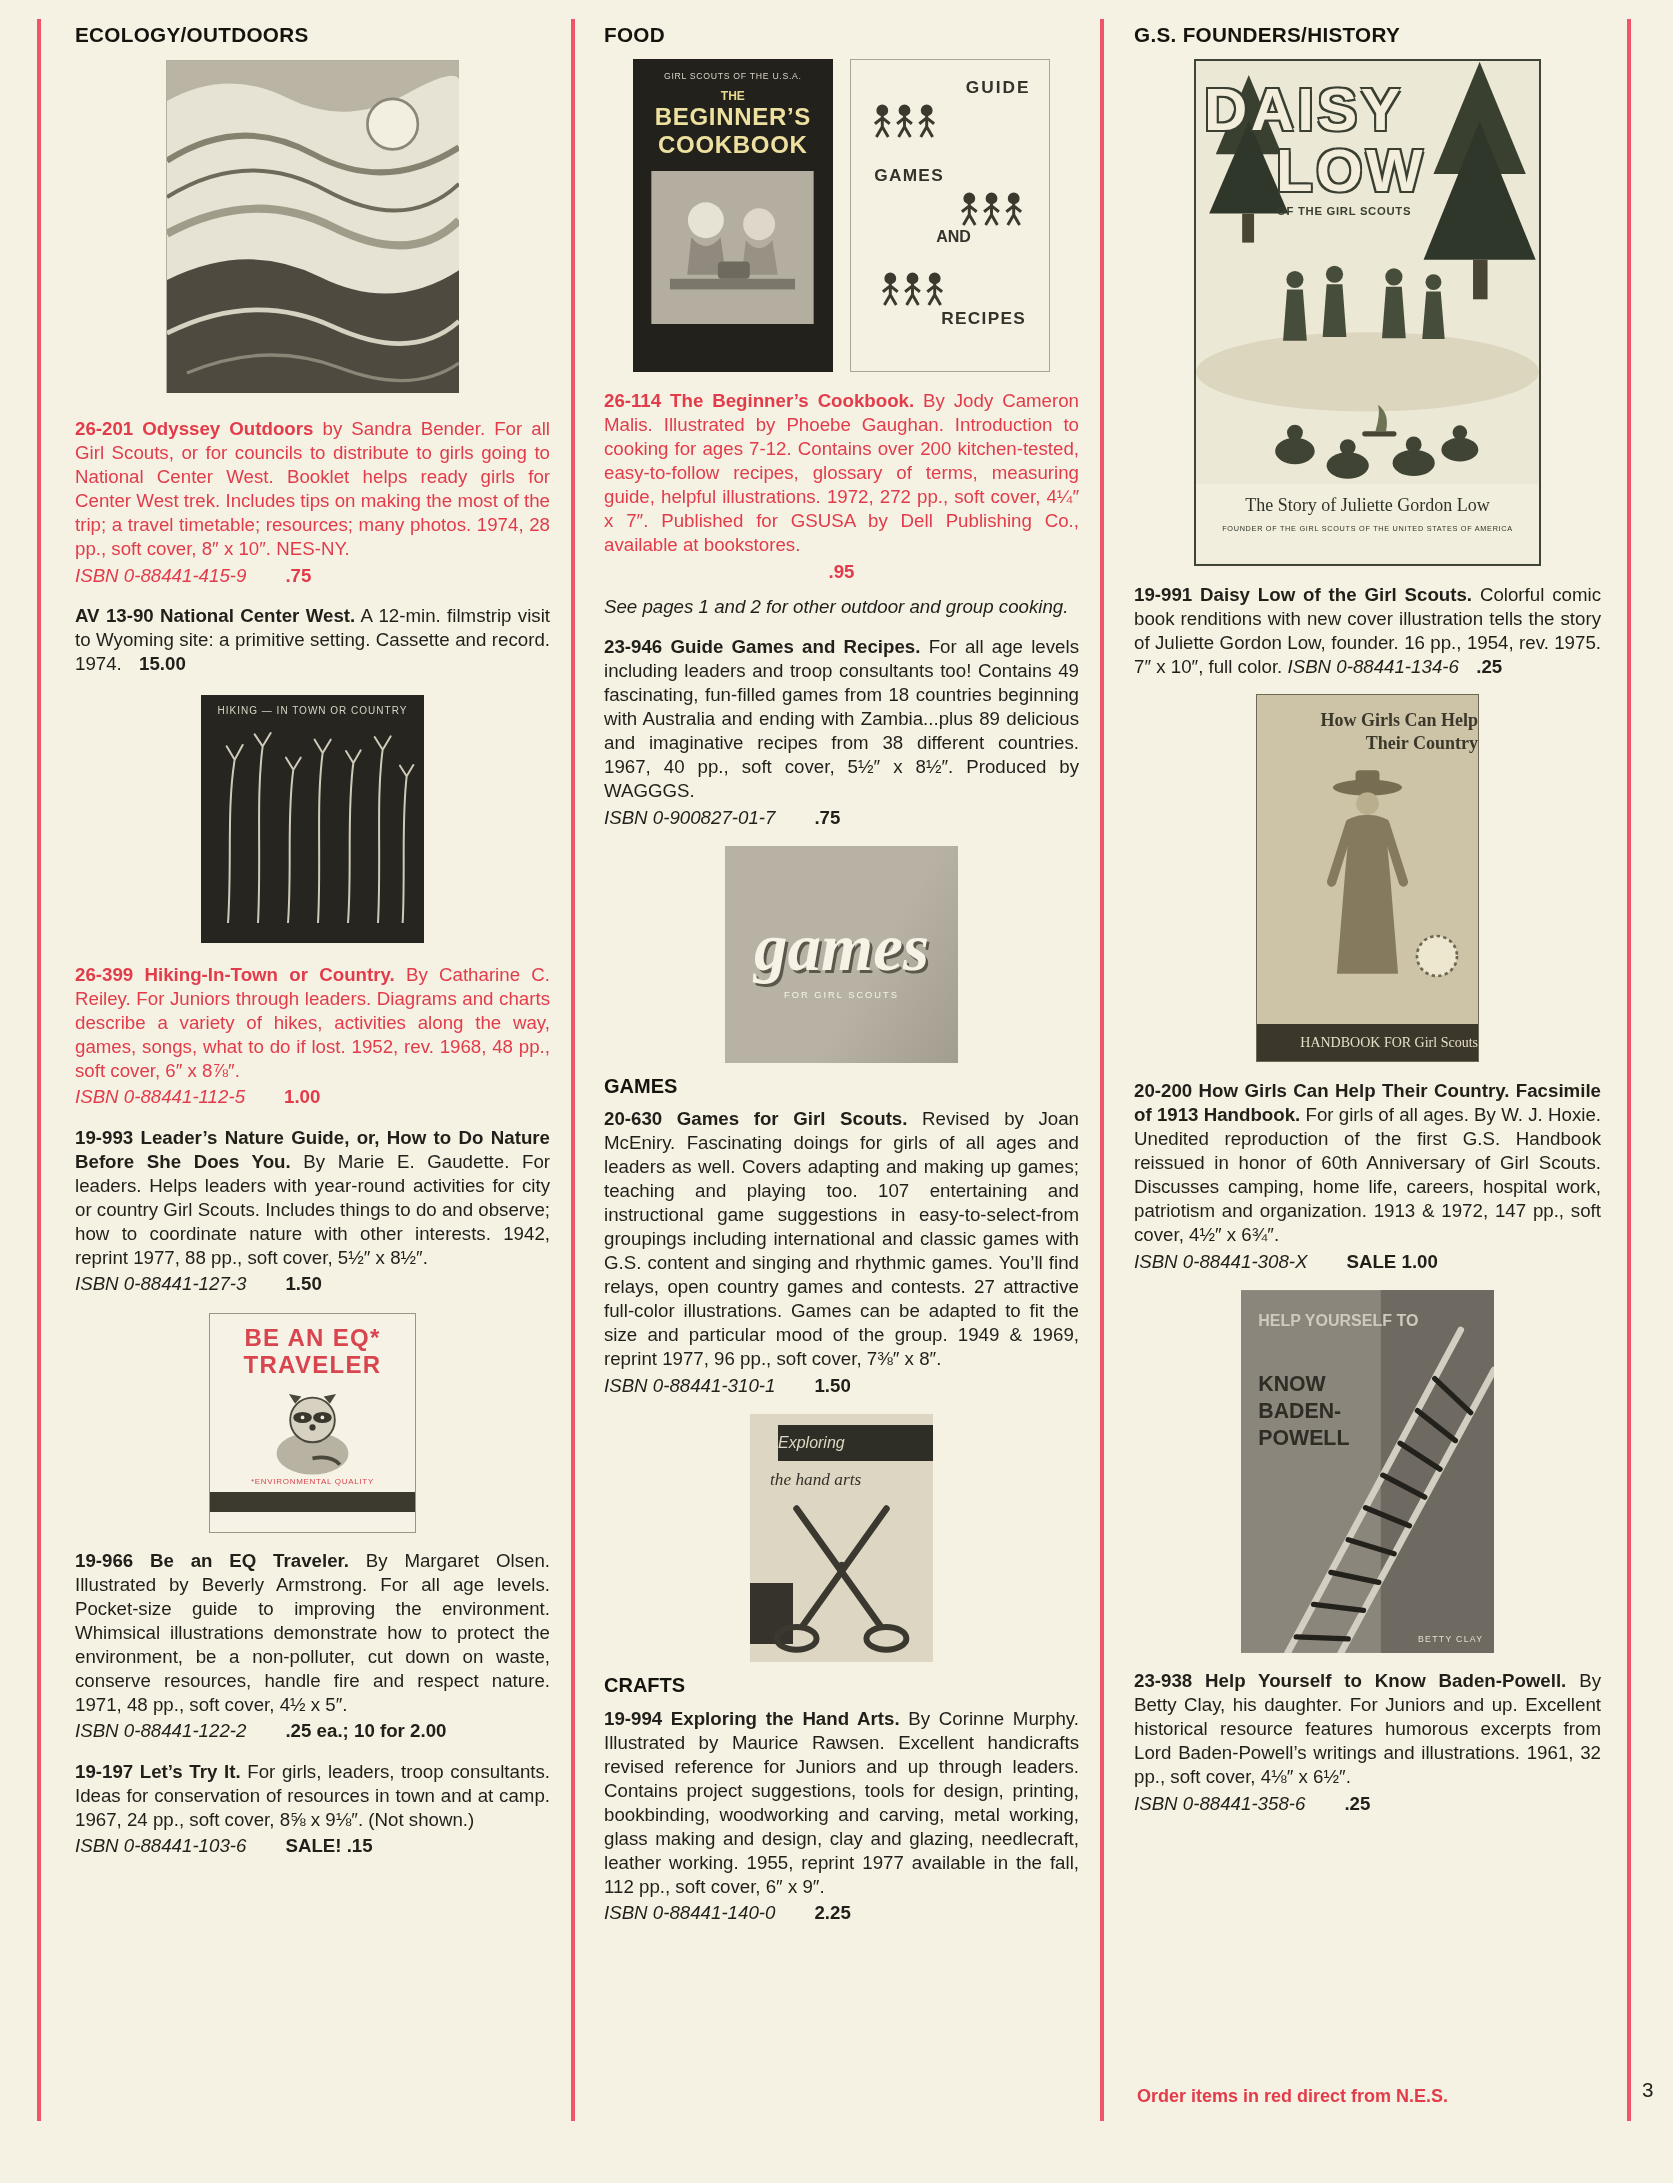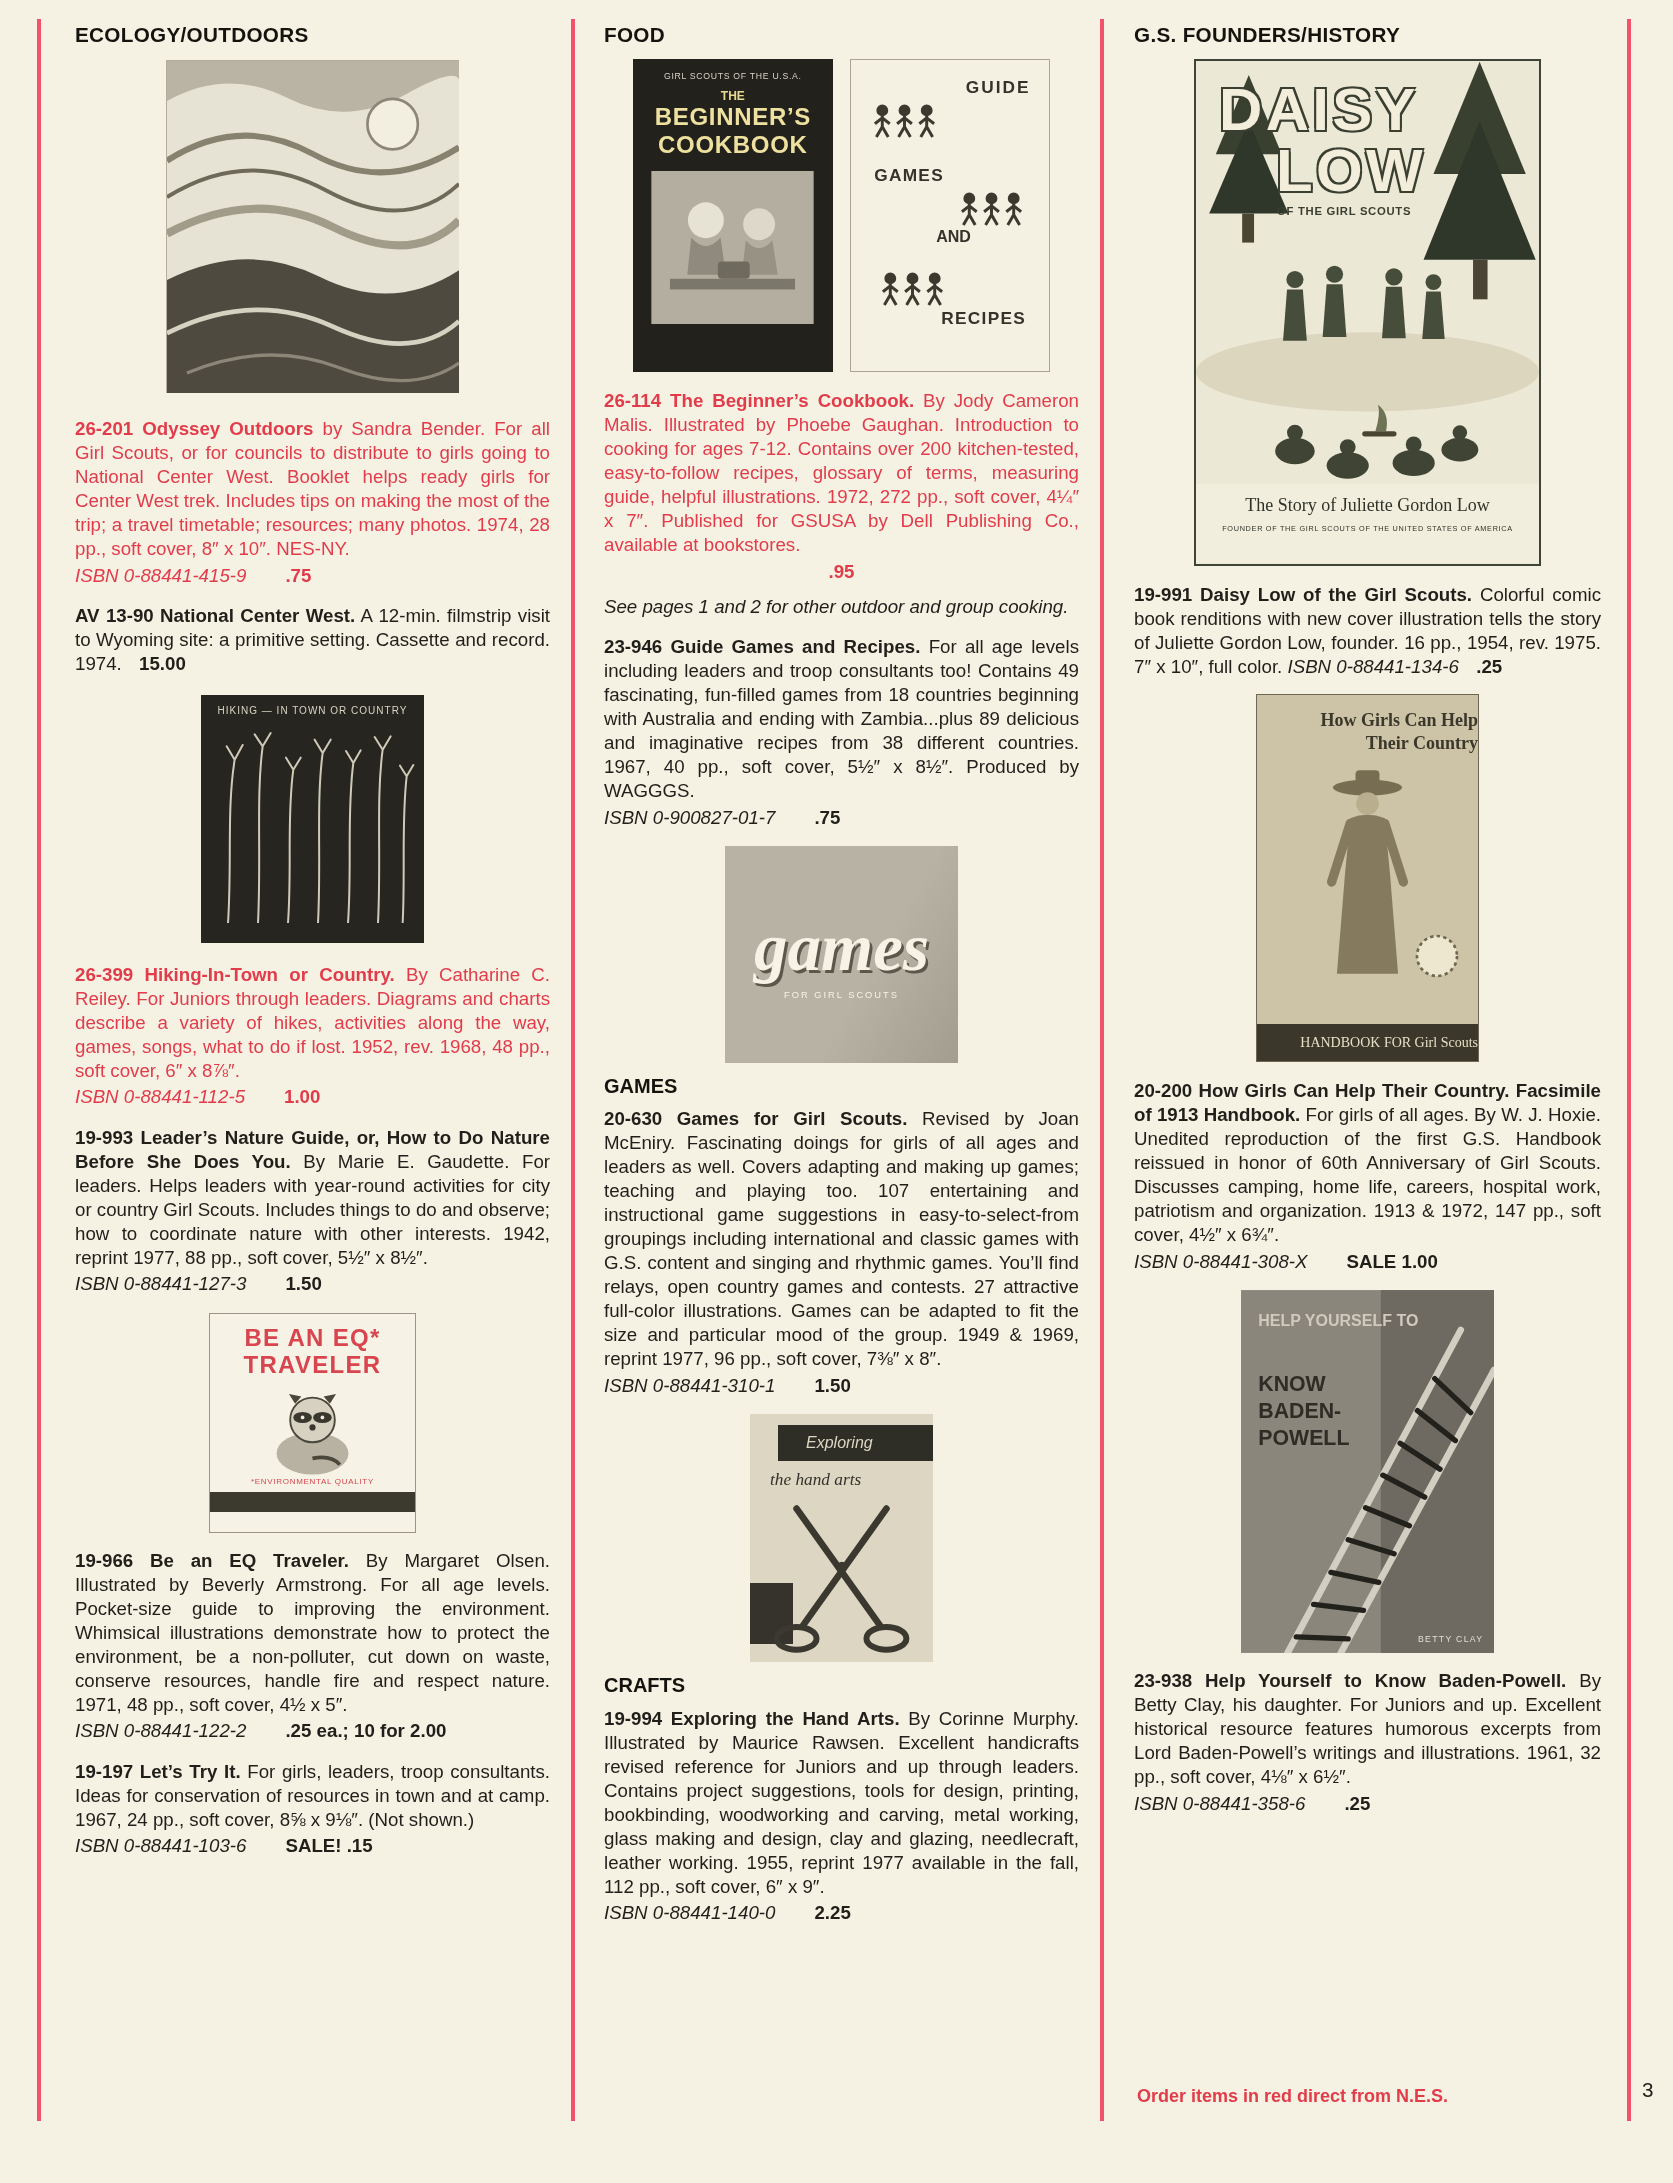--- a/index.html
+++ b/index.html
@@ -66,27 +66,27 @@
   #gg3{top:168px;left:85px;font-size:16px;}
   #gg4{top:248px;right:23px;font-size:17.3px;letter-spacing:1.3px;}
   .gg-fig{position:absolute;width:67px;height:37px;}
   #ggf1{left:20px;top:43px;} #ggf2{right:24px;top:131px;} #ggf3{left:28px;top:211px;}
   
   .gamescover{width:233px;height:217px;background:linear-gradient(120deg,#b7b2a4 60%,#a29d8f);margin:12px auto 6.7px;display:flex;flex-direction:column;align-items:center;justify-content:center;}
   .games-word{font-style:italic;font-weight:800;font-size:67px;color:#f6f3e6;text-shadow:2.7px 2.7px 0 #5b574b;font-family:"Liberation Serif",serif;}
   .games-sub{font-size:9.3px;color:#f6f3e6;letter-spacing:2px;margin-top:4px;}
   
   .handarts{width:183px;height:248px;background:#ddd6c2;margin:12px auto 6.7px;position:relative;overflow:hidden;}
-  .ha-strip{position:absolute;top:10.7px;left:28px;right:0;height:36px;background:#2f2e26;color:#ddd6c2;font-size:16px;font-style:italic;line-height:36px;padding-left:28px;box-sizing:border-box;}
+  .ha-strip{position:absolute;top:10.7px;left:28px;right:0;height:36px;background:#2f2e26;color:#ddd6c2;font-size:16px;font-style:italic;line-height:36px;padding-left:0;box-sizing:border-box;}
   .ha-script{position:absolute;top:56px;left:20px;font-family:"Liberation Serif",serif;font-style:italic;font-size:17.3px;color:#33312a;}
   .ha-scissors{position:absolute;left:0;bottom:0;}
   .ha-patch{position:absolute;left:0;bottom:18.7px;width:43px;height:61px;background:#35332b;}
   
   .daisy{width:347px;height:507px;border:2px solid #3f4436;position:relative;background:#ece8d6;margin:4px auto 17.3px;overflow:hidden;}
-  .daisy-t1{position:absolute;top:14.7px;left:23px;font-size:60px;font-weight:800;letter-spacing:3.3px;color:#f2eedb;
+  .daisy-t1{position:absolute;top:14.7px;left:8px;font-size:60px;font-weight:800;letter-spacing:3.3px;color:#f2eedb;
     text-shadow:2px 2px 0 #3a3f31,-2px -2px 0 #3a3f31,2px -2px 0 #3a3f31,-2px 2px 0 #3a3f31;}
   .daisy-t2{position:absolute;top:75px;left:80px;font-size:60px;font-weight:800;letter-spacing:3.3px;color:#f2eedb;
     text-shadow:2px 2px 0 #3a3f31,-2px -2px 0 #3a3f31,2px -2px 0 #3a3f31,-2px 2px 0 #3a3f31;}
   .daisy-sub{position:absolute;top:144px;left:81px;font-size:11.3px;font-weight:700;color:#3a3f31;letter-spacing:0.7px;}
   .daisy-cap{position:absolute;bottom:48px;width:100%;text-align:center;font-family:"Liberation Serif",serif;font-size:18px;color:#2f3329;}
   .daisy-cap2{position:absolute;bottom:31px;width:100%;text-align:center;font-size:7.3px;color:#2f3329;letter-spacing:0.7px;}
   
   .howgirls{width:223px;height:368px;background:#cdc4a8;border:1.3px solid #6e6753;margin:14.7px auto 17.3px;position:relative;text-align:right;overflow:hidden;}
   .hg-t{margin-top:14.7px;font-family:"Liberation Serif",serif;font-weight:700;font-size:18px;line-height:23px;color:#3b372a;}
   .hg-fig{margin:6.7px auto 0;}

